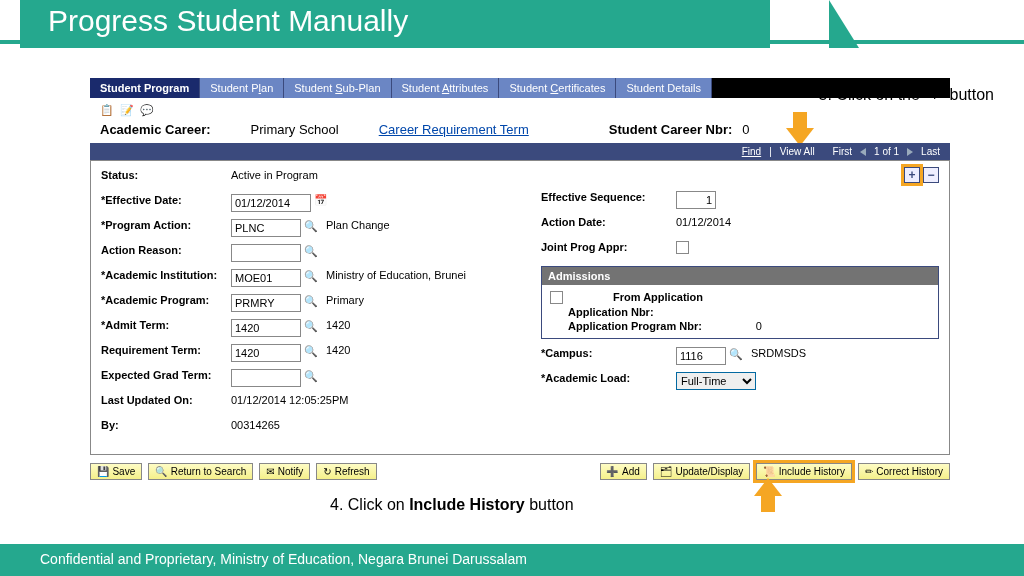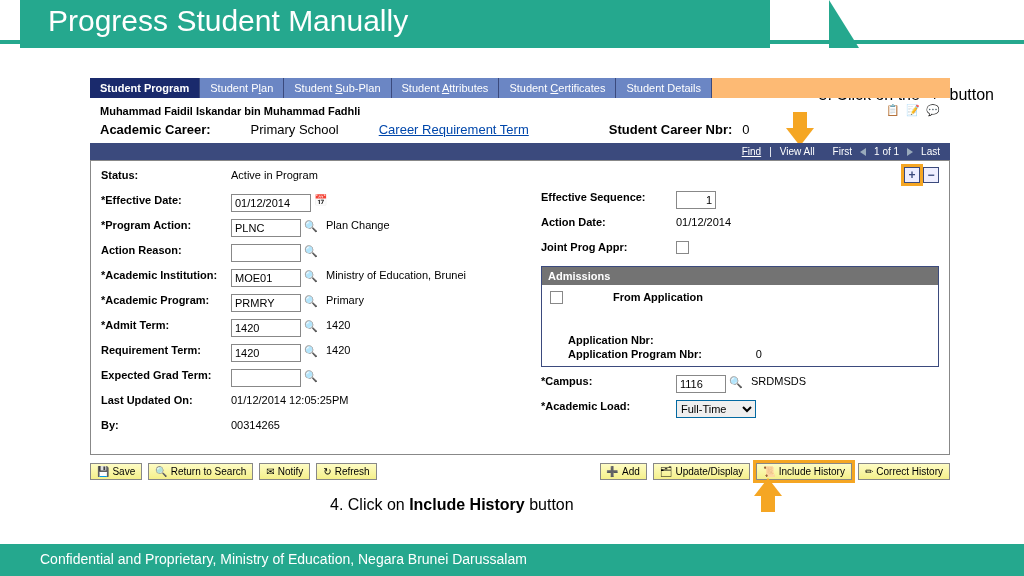--- a/index.html
+++ b/index.html
@@ -3,21 +3,21 @@
 <meta charset="utf-8">
 <style>
 * { box-sizing: border-box; margin: 0; padding: 0; }
 body { font-family: Arial, sans-serif; font-size: 11px; background: #fff; width: 1024px; height: 576px; position: relative; overflow: hidden; }
 .slide-title-bar { position: absolute; top: 0; left: 0; right: 0; height: 50px; }
 .title-accent { position: absolute; left: 20px; top: 0; width: 750px; height: 48px; background: #25a88e; }
 .title-text { position: absolute; left: 48px; top: 4px; font-size: 30px; color: #fff; font-weight: 300; }
 .title-line { position: absolute; top: 40px; left: 0; right: 0; height: 4px; background: #25a88e; }
 .title-shape { position: absolute; right: 165px; top: 0; width: 0; height: 0; border-bottom: 48px solid #25a88e; border-right: 30px solid transparent; }
 .app-container { position: absolute; top: 78px; left: 90px; width: 860px; }
-.tabs { display: flex; background: #fdba74; }
+.tabs { display: flex; background: #000000; }
 .tab { padding: 4px 10px; background: #6b86c4; color: #fff; font-size: 11px; border-right: 1px solid #3b4a7d; cursor: pointer; }
 .tab.active { background: #1a2a6c; font-weight: bold; }
 .tab u { text-decoration: underline; }
 .header-row { display: flex; padding: 6px 10px 2px; align-items: center; }
 .student-name { flex: 1; font-weight: bold; }
 .student-id { width: 200px; }
 .icons-tr { display: flex; gap: 6px; }
 .icon-sm { width: 14px; height: 14px; display: inline-block; }
 .row2 { display: flex; padding: 2px 10px 6px; align-items: center; font-size: 13px; }
 .lbl { font-weight: bold; }
@@ -79,21 +79,20 @@
   <div class="tabs">
     <div class="tab active">Student Program</div>
     <div class="tab"><span>Student P</span><u>l</u><span>an</span></div>
     <div class="tab"><span>Student </span><u>S</u><span>ub-Plan</span></div>
     <div class="tab"><span>Student </span><u>A</u><span>ttributes</span></div>
     <div class="tab"><span>Student </span><u>C</u><span>ertificates</span></div>
     <div class="tab">Student Details</div>
   </div>
 
   <div class="header-row">
-    <div class="student-name">Muhammad Faidil Iskandar bin Muhammad Fadhli</div>
     <div class="icons-tr">
       <span class="icon-sm">📋</span>
       <span class="icon-sm">📝</span>
       <span class="icon-sm">💬</span>
     </div>
   </div>
   <div class="row2">
     <span class="lbl">Academic Career:</span>
     <span style="margin-left:40px;">Primary School</span>
     <a href="#" class="career-link">Career Requirement Term</a>
@@ -196,21 +195,21 @@
             <div class="checkbox"></div>
           </div>
         <div class="adm-box">
           <div class="adm-head">Admissions</div>
           <div class="adm-body">
             <div class="adm-row">
                 <div class="checkbox" style="margin-right:6px;"></div>
                 <span style="font-weight:bold;">From Application</span>
               </div>
             <div class="adm-row" style="padding-left:18px;">
-                <span style="font-weight:bold;margin-top:28px;">Application Nbr:</span>
+                <span style="font-weight:bold;">Application Nbr:</span>
               </div>
             <div class="adm-row" style="padding-left:18px;">
                 <span style="font-weight:bold;">Application Program Nbr:</span>
                 <span style="margin-left:10px;">0</span>
               </div>
           </div>
         </div>
         <div class="frow">
             <span class="rlabel">*Campus:</span>
             <input class="finput" style="width: 50px;" value="1116">

